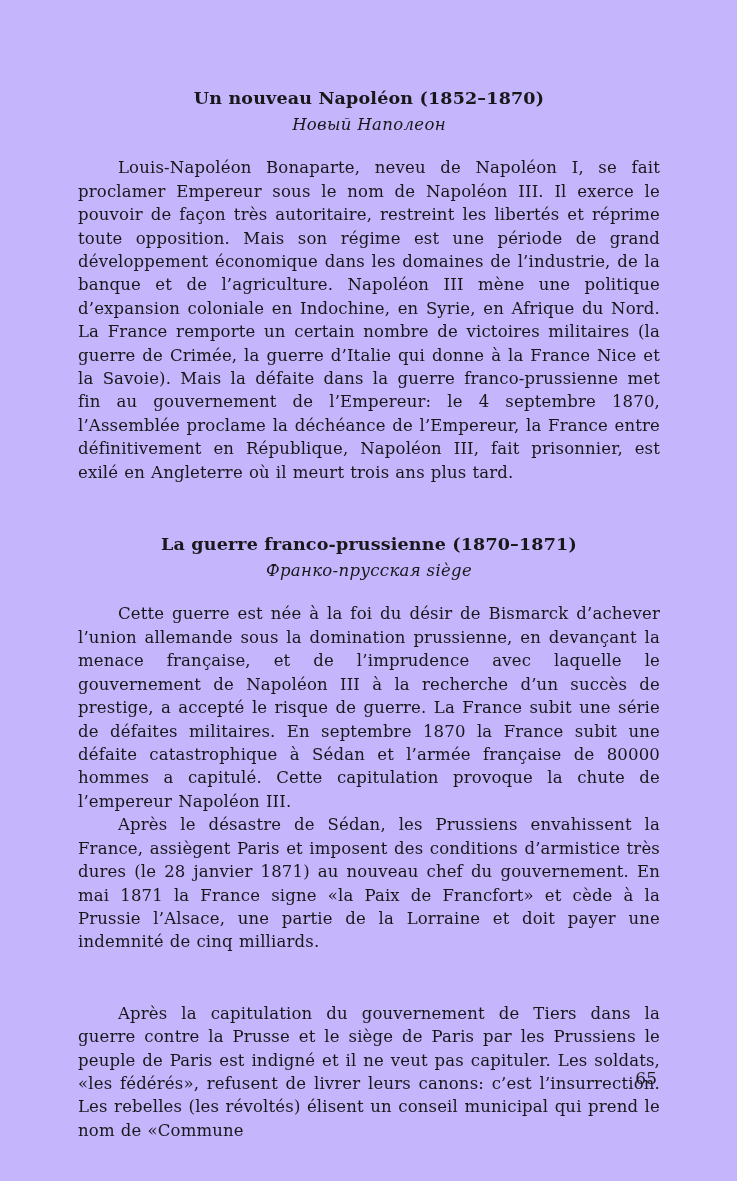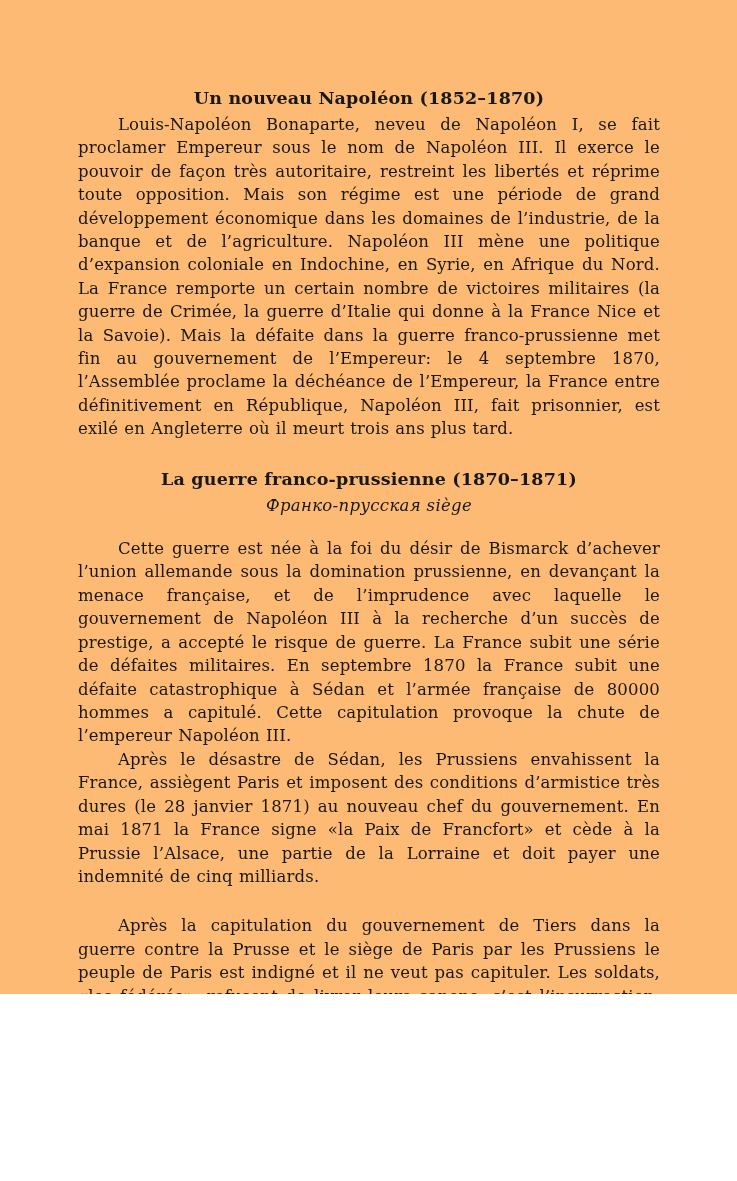--- a/index.html
+++ b/index.html
@@ -3,22 +3,22 @@
 <meta charset="utf-8">
 <style>
   html, body {
     margin: 0;
     padding: 0;
     background: #ffffff;
   }
   .book-page {
     position: relative;
     width: 737px;
-    height: 994px;
-    background: #fdba74;
+    height: 1181px;
+    background: #c4b5fd;
     box-sizing: border-box;
     padding: 86px 77px 0 78px;
     font-family: "DejaVu Serif", "Liberation Serif", serif;
     font-size: 16.5px;
     line-height: 1.42;
     color: #181818;
     overflow: hidden;
   }
   .section-title {
     font-size: 17.5px;
@@ -30,21 +30,21 @@
   .section-subtitle {
     font-style: italic;
     text-align: center;
     margin: 0 0 20px 0;
     letter-spacing: 0.02em;
   }
   .section {
     margin: 0;
   }
   .section + .section {
-    margin-top: 26px;
+    margin-top: 48px;
   }
   .section p {
     margin: 0;
     text-align: justify;
     text-indent: 40px;
     letter-spacing: 0.01em;
     word-spacing: 0.04em;
   }
   .page-number {
     position: absolute;
@@ -54,20 +54,21 @@
     color: #181818;
   }
 </style>
 </head>
 <body>
 
 <div class="book-page">
 
   <div class="section">
     <h2 class="section-title">Un nouveau Napoléon (1852–1870)</h2>
+    <div class="section-subtitle">Новый Наполеон</div>
     <p>Louis-Napoléon Bonaparte, neveu de Napoléon I, se fait proclamer Empereur sous le nom de Napoléon III. Il exerce le pouvoir de façon très autoritaire, restreint les libertés et réprime toute opposition. Mais son régime est une période de grand développement économique dans les domaines de l’industrie, de la banque et de l’agriculture. Napoléon III mène une politique d’expansion coloniale en Indochine, en Syrie, en Afrique du Nord. La France remporte un certain nombre de victoires militaires (la guerre de Crimée, la guerre d’Italie qui donne à la France Nice et la Savoie). Mais la défaite dans la guerre franco-prussienne met fin au gouvernement de l’Empereur: le 4 septembre 1870, l’Assemblée proclame la déchéance de l’Empereur, la France entre définitivement en République, Napoléon III, fait prisonnier, est exilé en Angleterre où il meurt trois ans plus tard.</p>
   </div>
 
   <div class="section">
     <h2 class="section-title">La guerre franco-prussienne (1870–1871)</h2>
     <div class="section-subtitle">Франко-прусская siège</div>
     <p>Cette guerre est née à la foi du désir de Bismarck d’achever l’union allemande sous la domination prussienne, en devançant la menace française, et de l’imprudence avec laquelle le gouvernement de Napoléon III à la recherche d’un succès de prestige, a accepté le risque de guerre. La France subit une série de défaites militaires. En septembre 1870 la France subit une défaite catastrophique à Sédan et l’armée française de 80000 hommes a capitulé. Cette capitulation provoque la chute de l’empereur Napoléon III.</p>
     <p>Après le désastre de Sédan, les Prussiens envahissent la France, assiègent Paris et imposent des conditions d’armistice très dures (le 28 janvier 1871) au nouveau chef du gouvernement. En mai 1871 la France signe «la Paix de Francfort» et cède à la Prussie l’Alsace, une partie de la Lorraine et doit payer une indemnité de cinq milliards.</p>
   </div>
 

